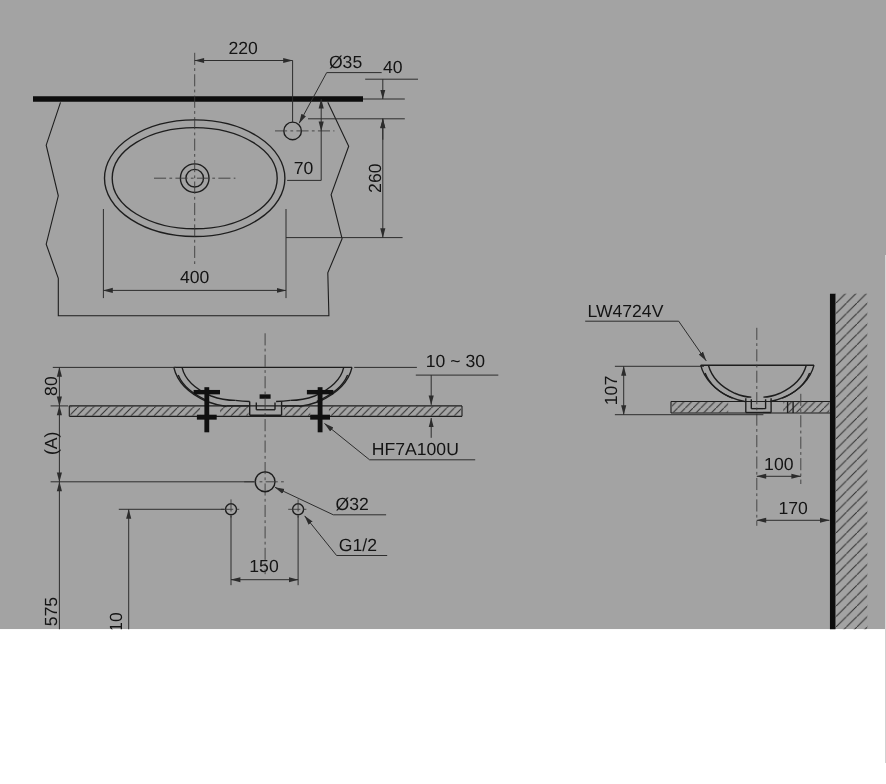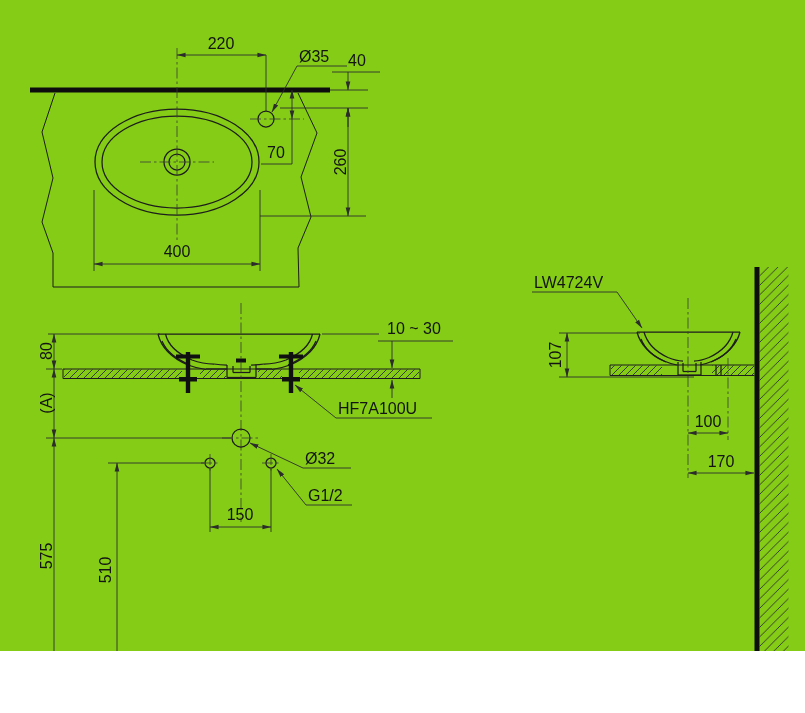--- a/index.html
+++ b/index.html
@@ -1,16 +1,16 @@
 <!DOCTYPE html>
 <html><head>
 <meta charset="utf-8">
 <style>
   html,body{margin:0;padding:0;background:#ffffff;}
-  .stage{width:805px;height:651px;background:#84cc16;position:relative;}
+  .stage{width:805px;height:572px;background:#a3a3a3;position:relative;}
   svg{display:block;}
   .t{font-family:"Liberation Sans",sans-serif;font-size:16px;fill:#141414;stroke:none;}
   .obj{stroke:#1d1d1d;fill:none;stroke-width:1.25;}
   .thin{stroke:#1d1d1d;fill:none;stroke-width:1;}
   .dim{stroke:#2c2c2c;fill:none;stroke-width:0.9;}
   .cl{stroke:#3a3a3a;fill:none;stroke-width:0.8;stroke-dasharray:11 3 2.5 3;}
   .fill{fill:#101010;stroke:none;}
 </style>
 </head>
 <body>

